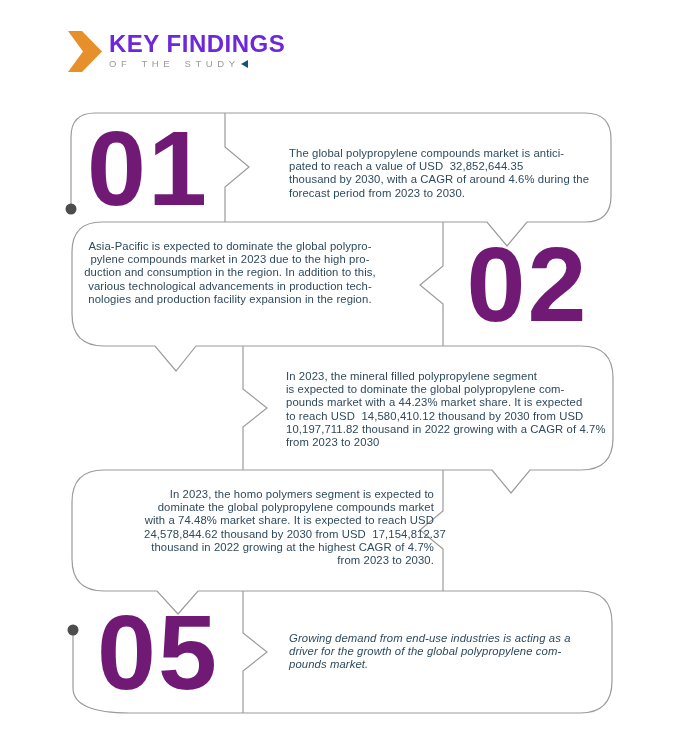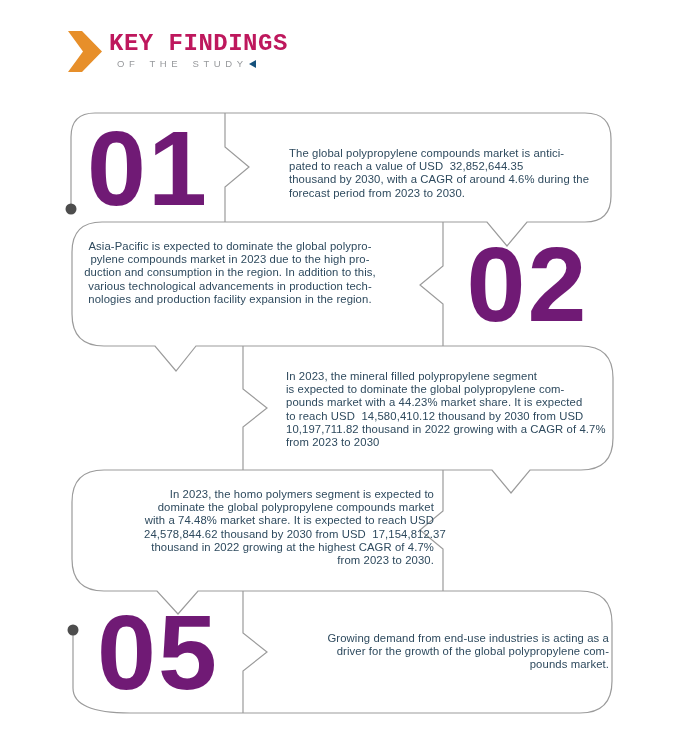--- a/index.html
+++ b/index.html
@@ -4,22 +4,22 @@
 <style>
   html,body{margin:0;padding:0;background:#ffffff;}
   .stage{
     position:relative;width:690px;height:745px;background:#ffffff;overflow:hidden;
     font-family:"Liberation Sans",sans-serif;
   }
   
   .header{position:absolute;left:68px;top:31px;display:flex;align-items:flex-start;}
   .arrow-icon{display:block;margin-right:7px;}
   .header-text{display:flex;flex-direction:column;}
-  .title{font-size:24px;font-weight:bold;color:#be185d;letter-spacing:0.5px;line-height:1.05;font-family:Liberation Mono, monospace;}
-  .subtitle-row{display:flex;align-items:center;margin-top:2px;margin-left:8px;}
+  .title{font-size:24px;font-weight:bold;color:#6d28d9;letter-spacing:0.5px;line-height:1.05;}
+  .subtitle-row{display:flex;align-items:center;margin-top:2px;}
   .subtitle{font-size:9.5px;color:#97999c;letter-spacing:4.6px;word-spacing:3px;}
   .blue-mark{width:0;height:0;border-top:4px solid transparent;border-bottom:4px solid transparent;
     border-right:7px solid #15517c;margin-left:1px;}
   
   .bubbles{position:absolute;left:0;top:0;}
   .bubbles path{fill:none;stroke:#9b9b9b;stroke-width:1.2;}
   
   .num{
     position:absolute;display:flex;align-items:center;justify-content:center;
     font-weight:bold;font-size:106px;line-height:1;color:#701a75;letter-spacing:2px;
@@ -32,21 +32,21 @@
   .num-5{left:73px;top:591px;width:170px;height:122px;}
   
   .txt{
     position:absolute;font-size:11.3px;line-height:13.2px;color:#2e4a5e;
     font-weight:500;white-space:pre;letter-spacing:0.1px;
   }
   .txt-1{left:289px;top:147px;width:300px;text-align:left;}
   .txt-2{left:80px;top:240px;width:300px;text-align:center;}
   .txt-3{left:286px;top:370px;width:330px;text-align:left;}
   .txt-4{left:113px;top:488px;width:290px;text-align:right;margin-left:31px;}
-  .txt-5{left:299px;top:632px;width:310px;text-align:right;}
+  .txt-5{left:289px;top:632px;width:310px;text-align:left;font-style:italic;}
 </style>
 </head>
 <body>
 
 <div class="stage">
 
   <div class="header">
     <svg class="arrow-icon" width="34" height="41" viewBox="0 0 34 41">
       <polygon points="0,0 14,0 34,20.5 14,41 0,41 15,20.5" fill="#e78f2a"></polygon>
     </svg>

